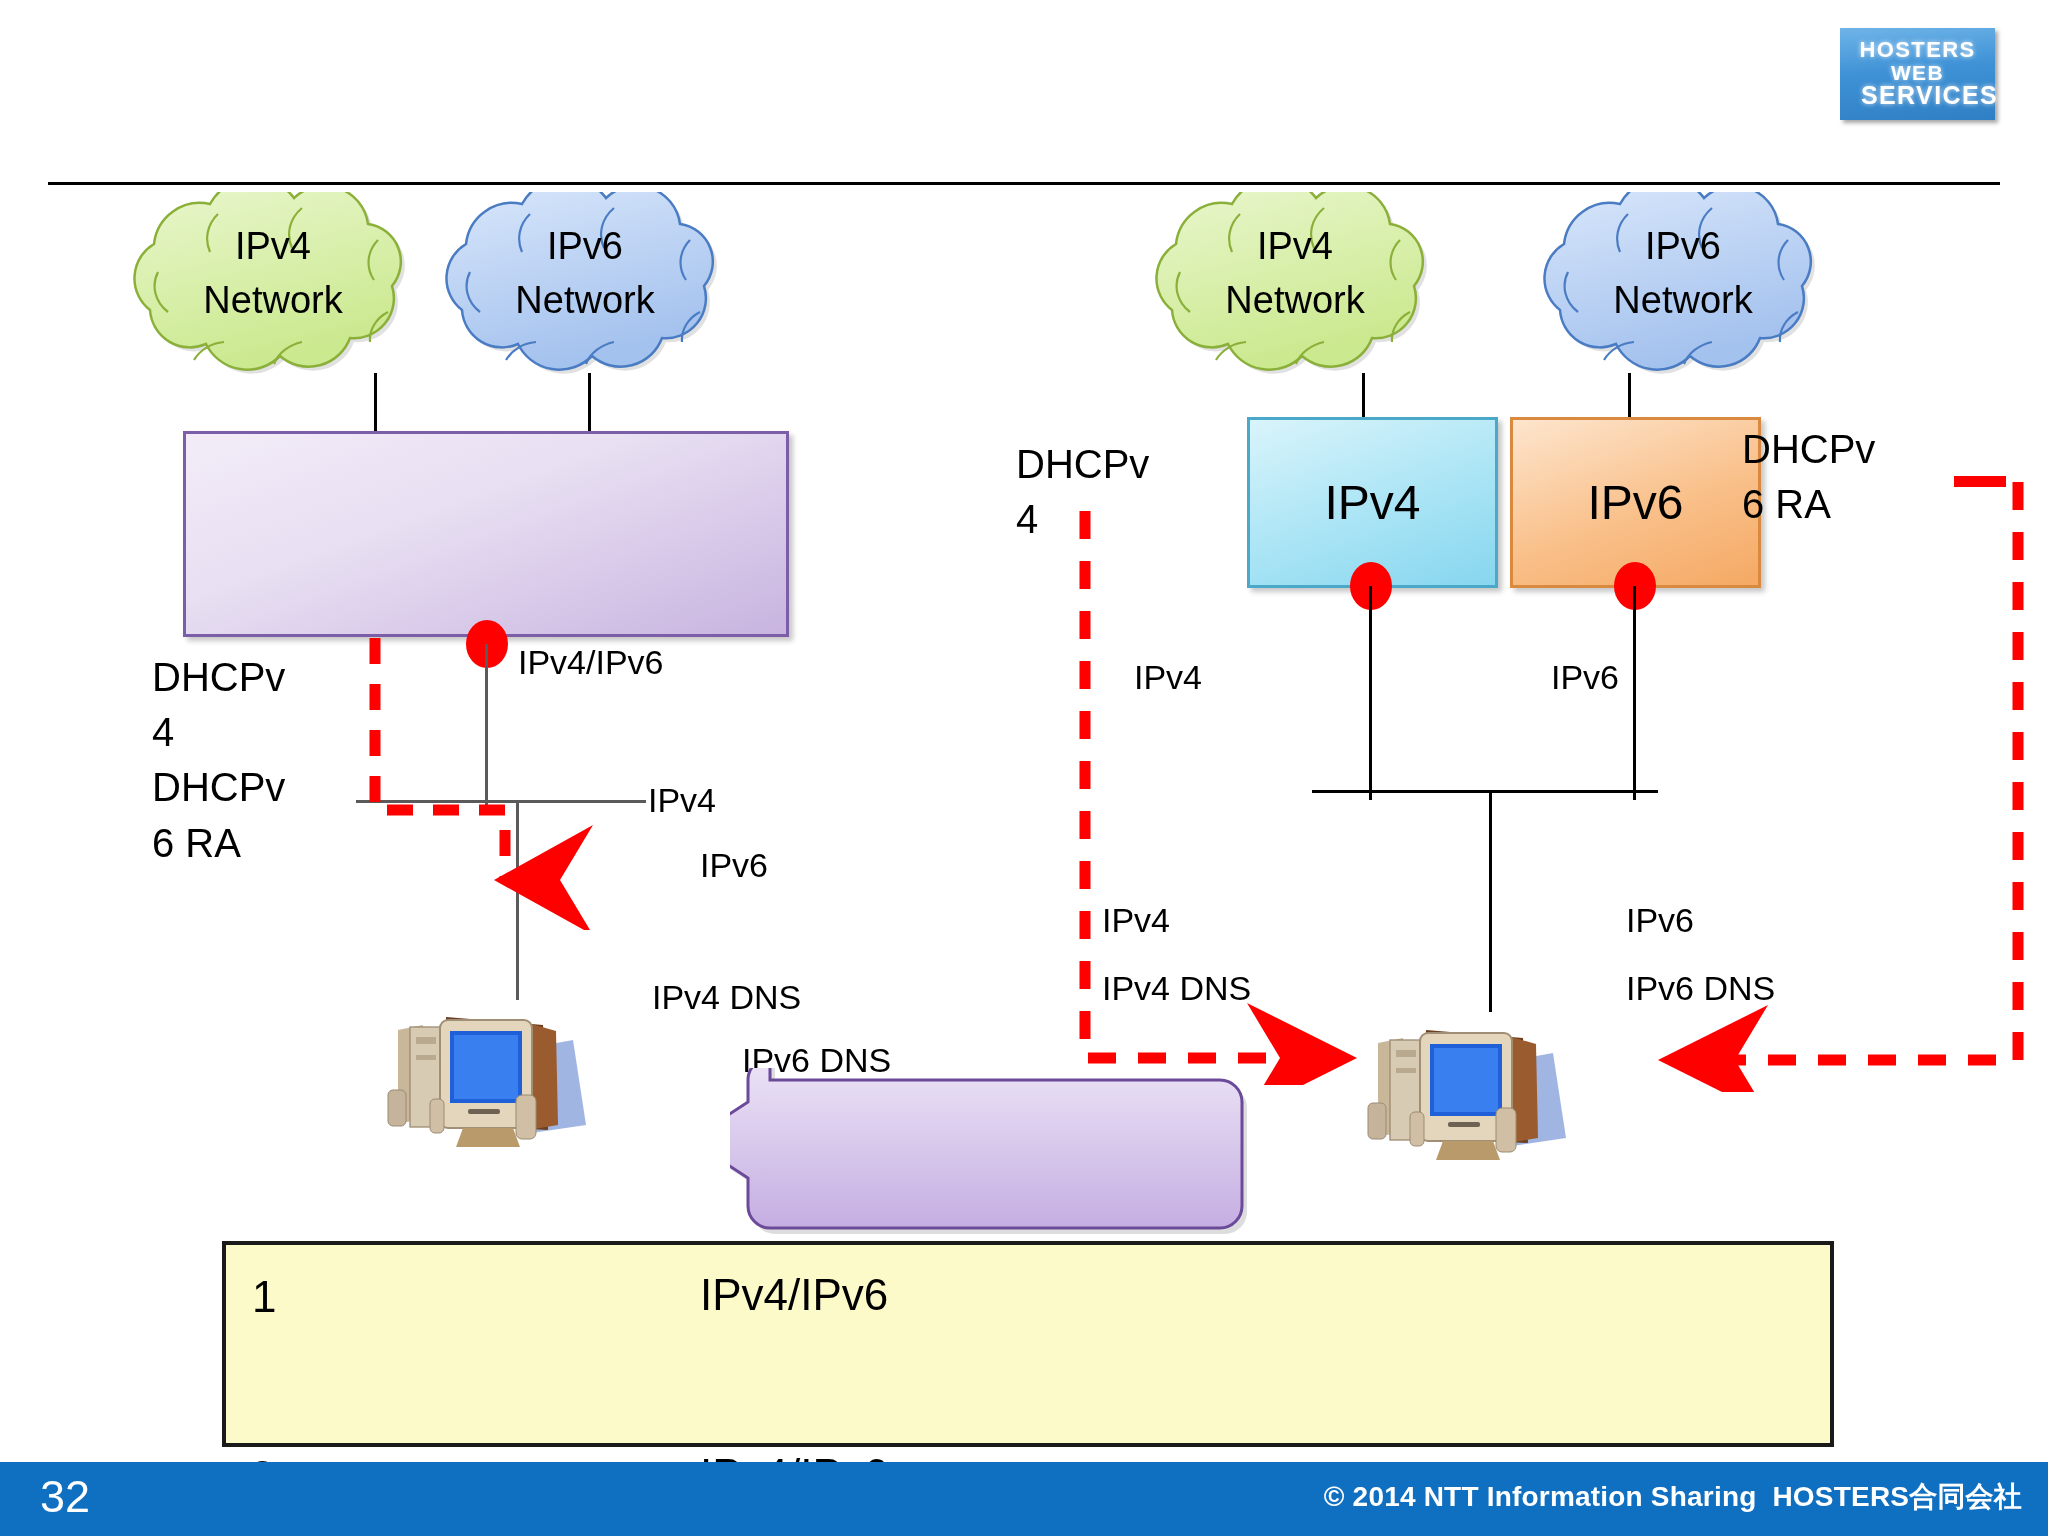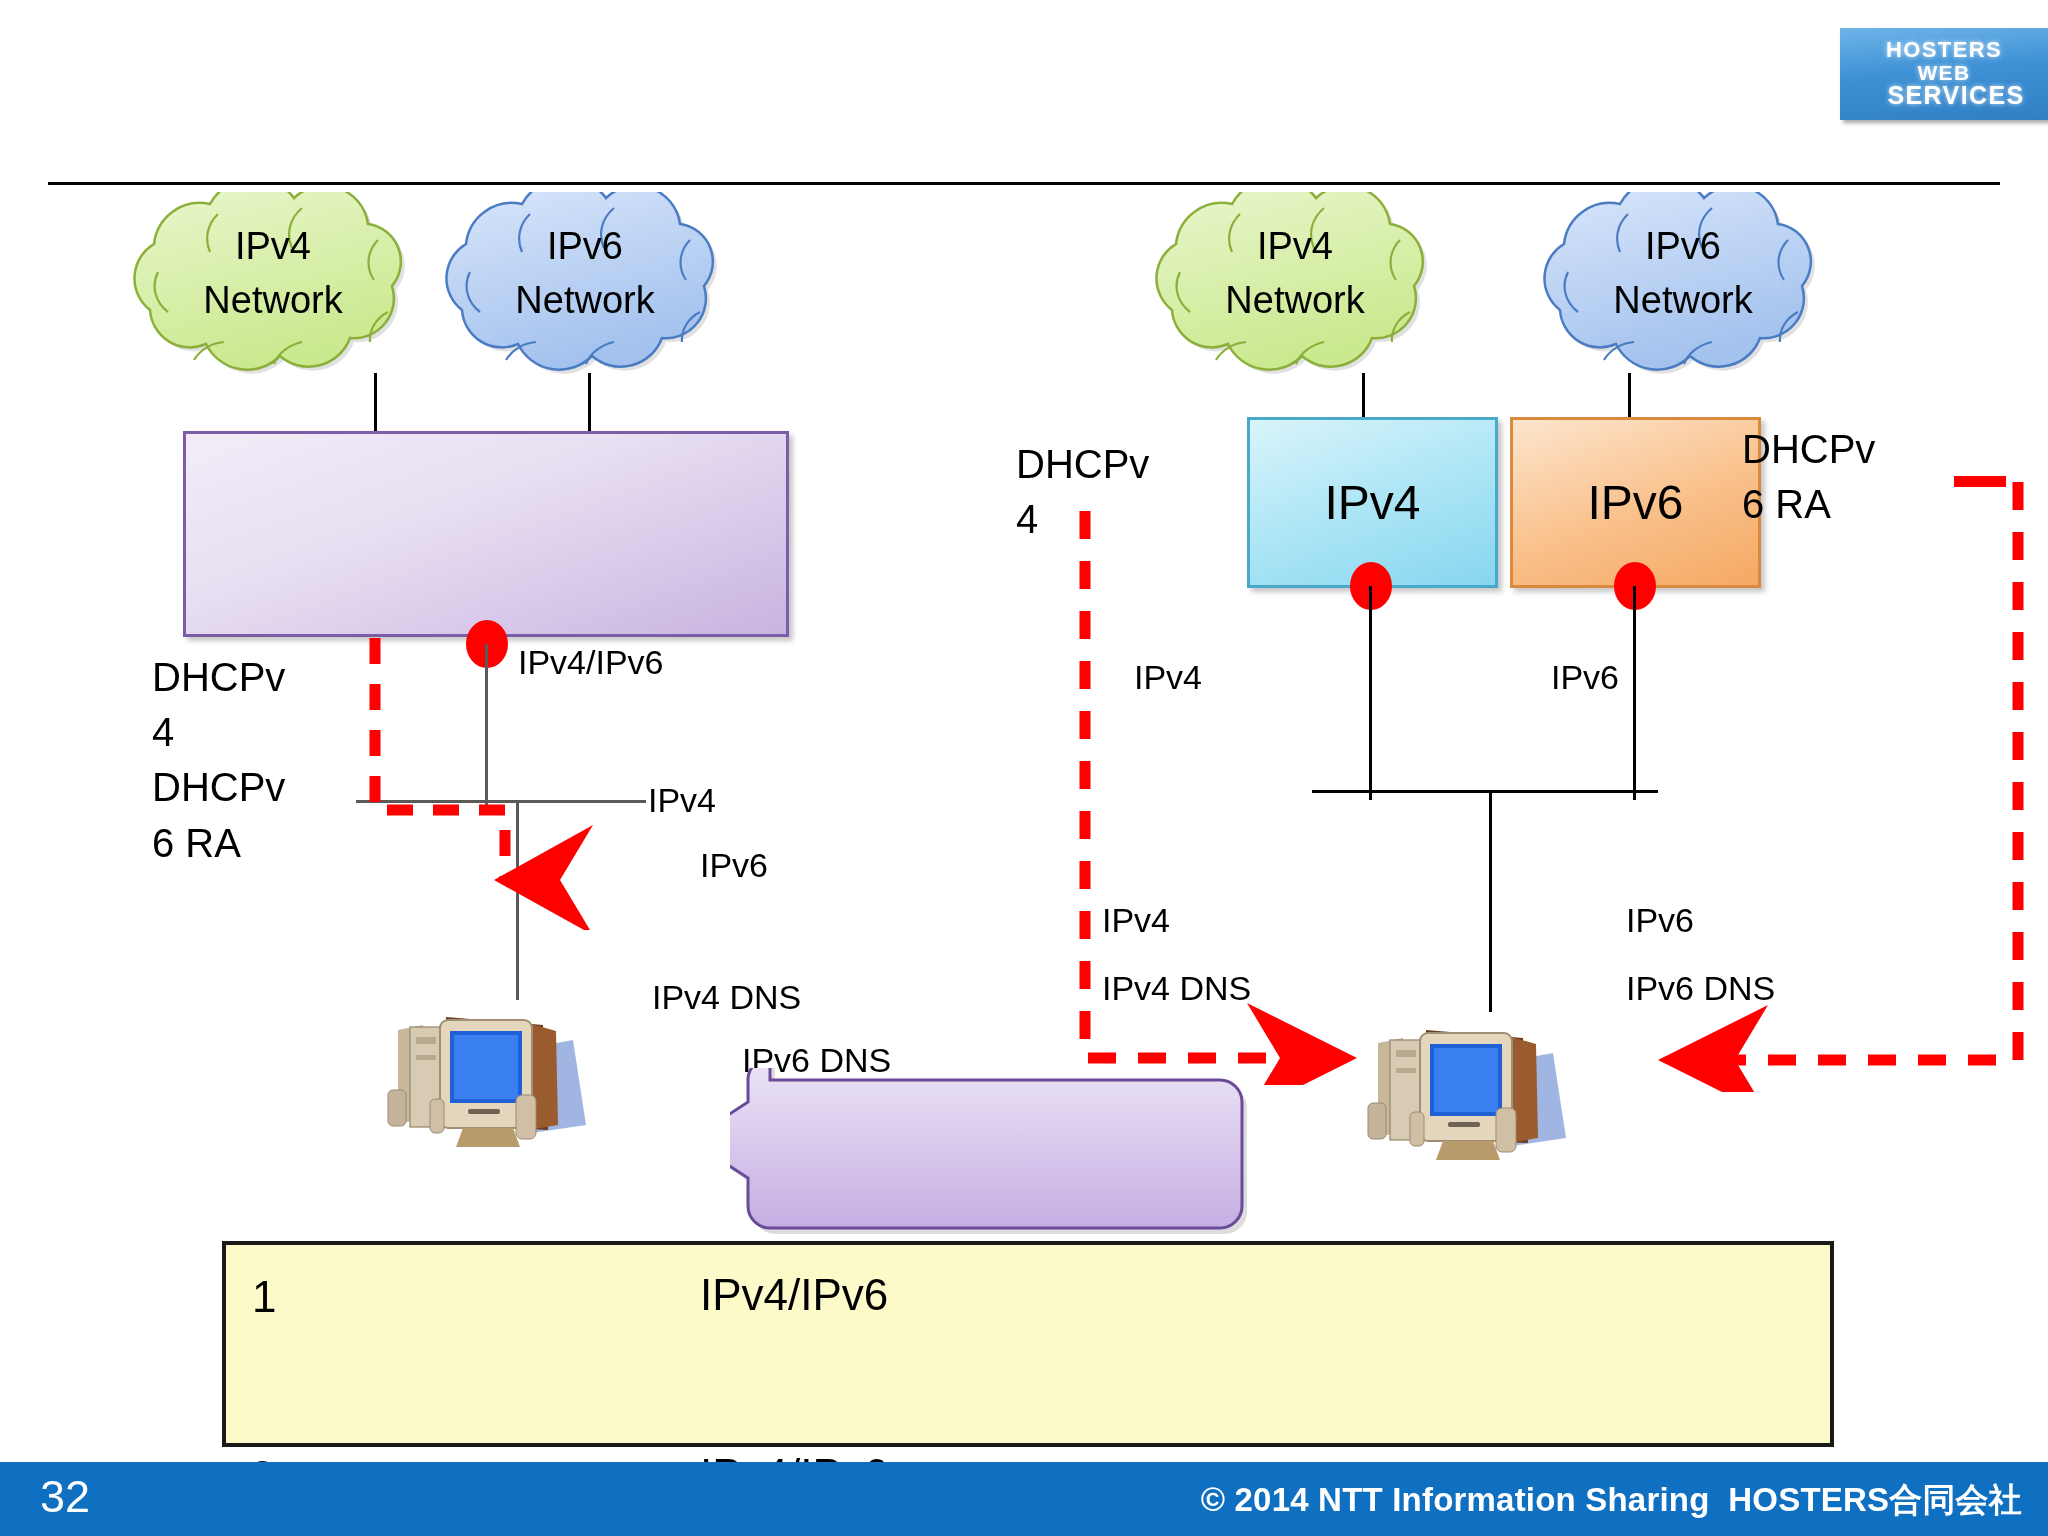--- a/index.html
+++ b/index.html
@@ -6,21 +6,21 @@
   body{
     width:2048px;height:1536px;position:relative;overflow:hidden;
     background:#ffffff;
     font-family:"Liberation Sans","DejaVu Sans",sans-serif;
     color:#000;
   }
   .abs{position:absolute;}
 
   
   #logo{
-    left:1840px;top:28px;width:208px;height:92px;
+    left:1840px;top:28px;width:155px;height:92px;
     background:linear-gradient(175deg,#6fb4e8 0%,#3f92d6 45%,#2f7fc4 100%);
     box-shadow:3px 3px 4px rgba(0,0,0,.35);
     display:flex;flex-direction:column;align-items:center;justify-content:center;
     line-height:1.02;
   }
   #logo div{color:#ffffff;font-weight:bold;letter-spacing:1.4px;
      text-shadow:0 0 5px rgba(255,255,255,.75);}
   .lg1{font-size:22px;} .lg2{font-size:21px;} .lg3{font-size:25px;padding-left:24px;}
 
   
@@ -71,21 +71,21 @@
     background:#fcfac8;border:4px solid #1a1a1a;
   }
   .noteline{position:absolute;font-size:44px;white-space:pre;}
 
   
   #footer{
     left:0;top:1462px;width:2048px;height:74px;background:#0f6fc0;
   }
   #pagenum{left:40px;top:1471px;font-size:45px;color:#fff;}
   #copyright{
-    right:26px;top:1478px;font-size:33px;color:#fff;font-weight:bold;
+    right:26px;top:1478px;font-size:28px;color:#fff;font-weight:bold;
     letter-spacing:.2px;white-space:pre;
   }
 </style>
 </head>
 <body>
 
 <div class="abs" id="logo">
   <div class="lg1">HOSTERS</div>
   <div class="lg2">WEB</div>
   <div class="lg3">SERVICES</div>

